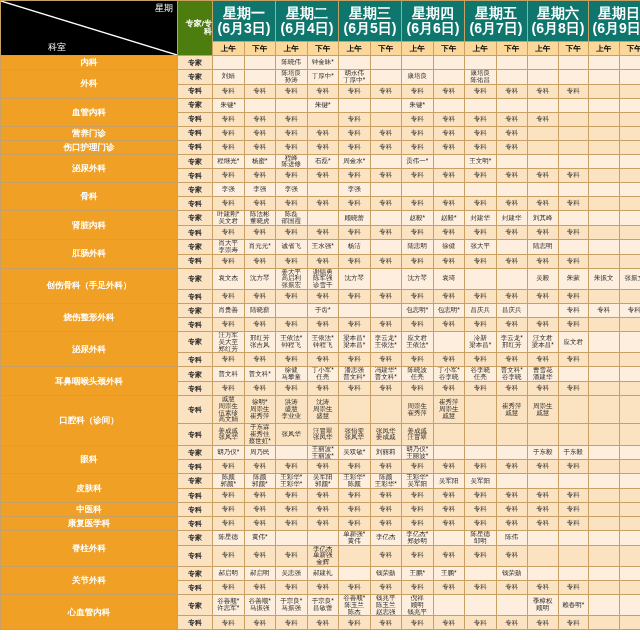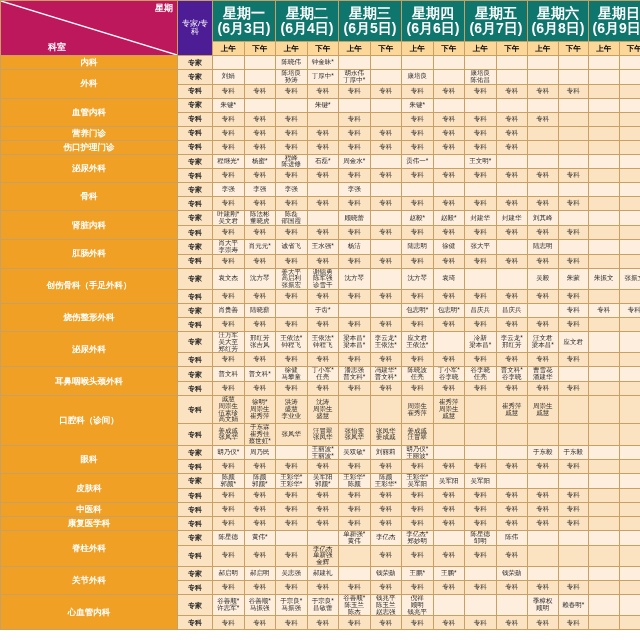--- a/index.html
+++ b/index.html
@@ -1,24 +1,24 @@
 <!DOCTYPE html>
 <html><head>
 <meta charset="utf-8">
 <style>
   html,body{margin:0;padding:0;background:#fff;}
   body{width:640px;height:640px;font-family:"Liberation Sans","DejaVu Sans",sans-serif;}
   table{border-collapse:collapse;width:640px;table-layout:fixed;}
   td,th{border:1px solid #c8a063;font-size:6.5px;line-height:1.05;text-align:center;vertical-align:middle;padding:0;color:#2b2b2b;overflow:hidden;}
-  .corner{background:#be185d;color:#fff;font-weight:bold;position:relative;height:40px;}
+  .corner{background:#000000;color:#fff;font-weight:normal;position:relative;height:40px;}
   .corner .c1{position:absolute;right:4px;top:3px;font-size:9px;}
   .corner .c2{position:absolute;left:4px;bottom:3px;font-size:9px;padding-left:43px;}
   .corner .diag{position:absolute;left:0;top:0;width:100%;height:100%;}
   .hdr-day{background:#0f766e;color:#fff;font-weight:bold;font-size:14px;height:40px;}
-  .hdr-spec{background:#4c1d95;color:#fff;font-weight:normal;font-size:8px;}
+  .hdr-spec{background:#4d7c0f;color:#fff;font-weight:bold;font-size:8px;text-align:right;}
   .hdr-ampm{background:#fbd79a;color:#000;font-weight:bold;font-size:7.5px;height:13px;}
   .dept{background:#f0a024;color:#fff;font-weight:bold;font-size:8.5px;margin-left:7px;}
   .spec{background:#fbe2c0;font-size:7px;font-weight:bold;}
   .cell{background:#fdeedd;height:13px;}
   .cell.alt{background:#fbe2c0;}
 </style>
 </head>
 <body>
 
 <table>

